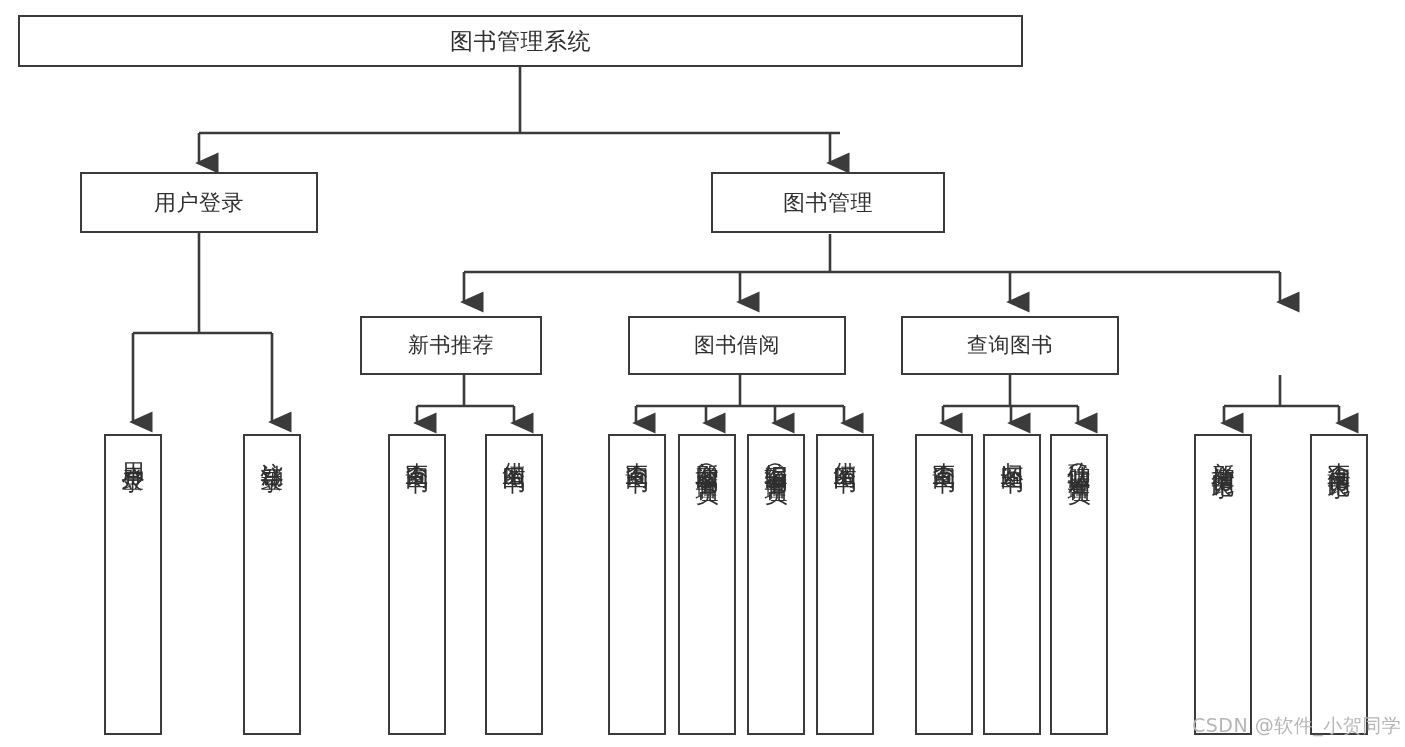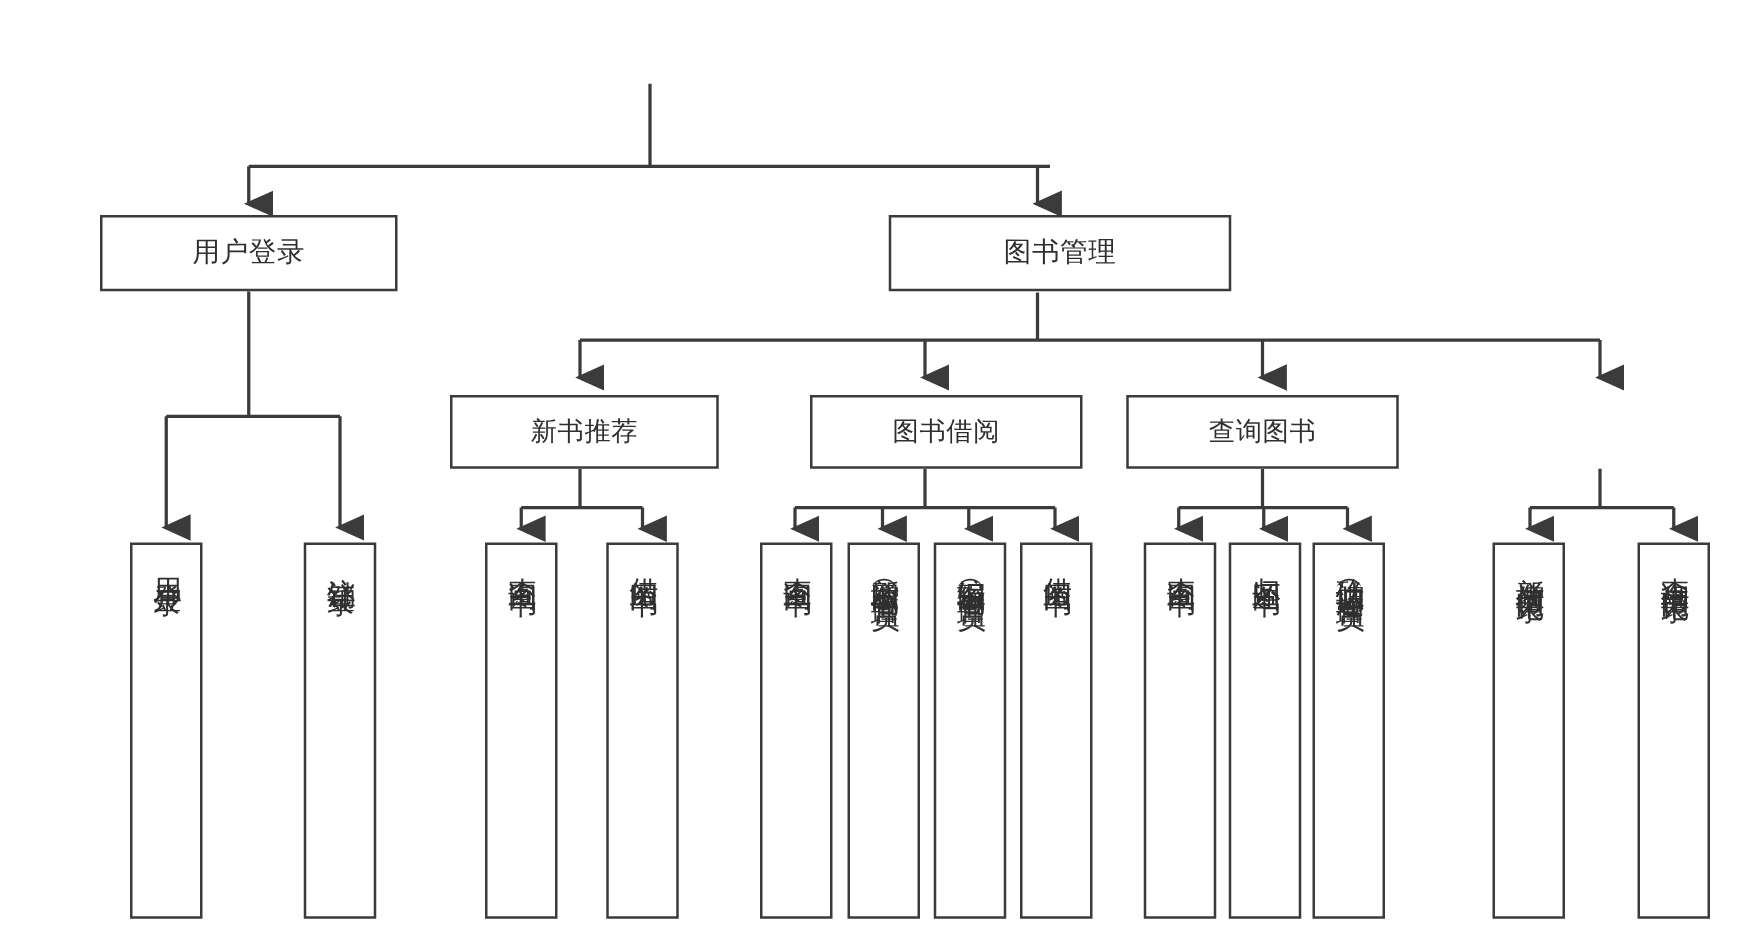--- a/index.html
+++ b/index.html
@@ -123,32 +123,35 @@
       <path d="M 1011 406 L 1011 423" marker-end="url(#arrow)"></path>
       <path d="M 1078 406 L 1078 423" marker-end="url(#arrow)"></path>
 
       <path d="M 1280 375 L 1280 406"></path>
       <path d="M 1224 406 L 1339 406"></path>
       <path d="M 1224 406 L 1224 423" marker-end="url(#arrow)"></path>
       <path d="M 1339 406 L 1339 423" marker-end="url(#arrow)"></path>
     </g>
   </svg>
 
+  <div class="node level-root" style="left:18px; top:15px; width:1005px; height:52px;">
+    <span class="node-label">图书管理系统</span>
+  </div>
 
   <div class="node level-2" style="left:80px; top:172px; width:238px; height:61px;">
     <span class="node-label">用户登录</span>
   </div>
-  <div class="node level-2" style="left:711px; top:172px; width:274px; height:61px;">
+  <div class="node level-2" style="left:711px; top:172px; width:234px; height:61px;">
     <span class="node-label">图书管理</span>
   </div>
 
-  <div class="node level-3" style="left:360px; top:316px; width:215px; height:59px;justify-content:center;">
+  <div class="node level-3" style="left:360px; top:316px; width:182px; height:59px;justify-content:center;">
     <span class="node-label">新书推荐</span>
   </div>
-  <div class="node level-3" style="left:648px; top:316px; width:218px; height:59px;">
+  <div class="node level-3" style="left:628px; top:316px; width:218px; height:59px;">
     <span class="node-label">图书借阅</span>
   </div>
   <div class="node level-3" style="left:901px; top:316px; width:218px; height:59px;">
     <span class="node-label">查询图书</span>
   </div>
 
   <div class="node leaf" style="left:104px; top:434px; width:58px; height:301px;">
     <span class="node-label">用户登录</span>
   </div>
   <div class="node leaf" style="left:243px; top:434px; width:58px; height:301px;">
@@ -185,14 +188,15 @@
     <span class="node-label">确认归还（管理员）</span>
   </div>
 
   <div class="node leaf" style="left:1194px; top:434px; width:58px; height:301px;">
     <span class="node-label">新增借阅记录</span>
   </div>
   <div class="node leaf" style="left:1310px; top:434px; width:58px; height:301px;">
     <span class="node-label">查询借阅记录</span>
   </div>
 
+  <div class="watermark" style="left:1192px; top:713px;">CSDN @软件_小贺同学</div>
 
 </div>
 
 </body></html>

